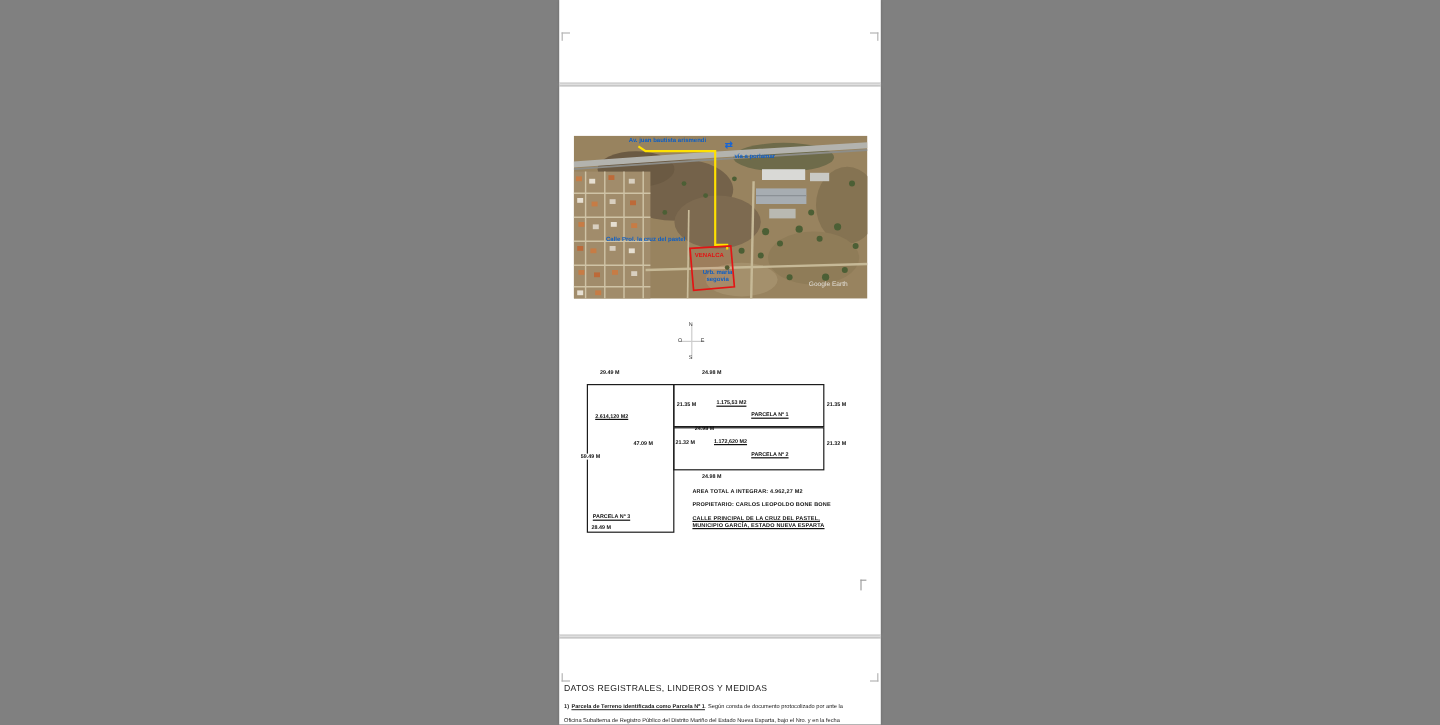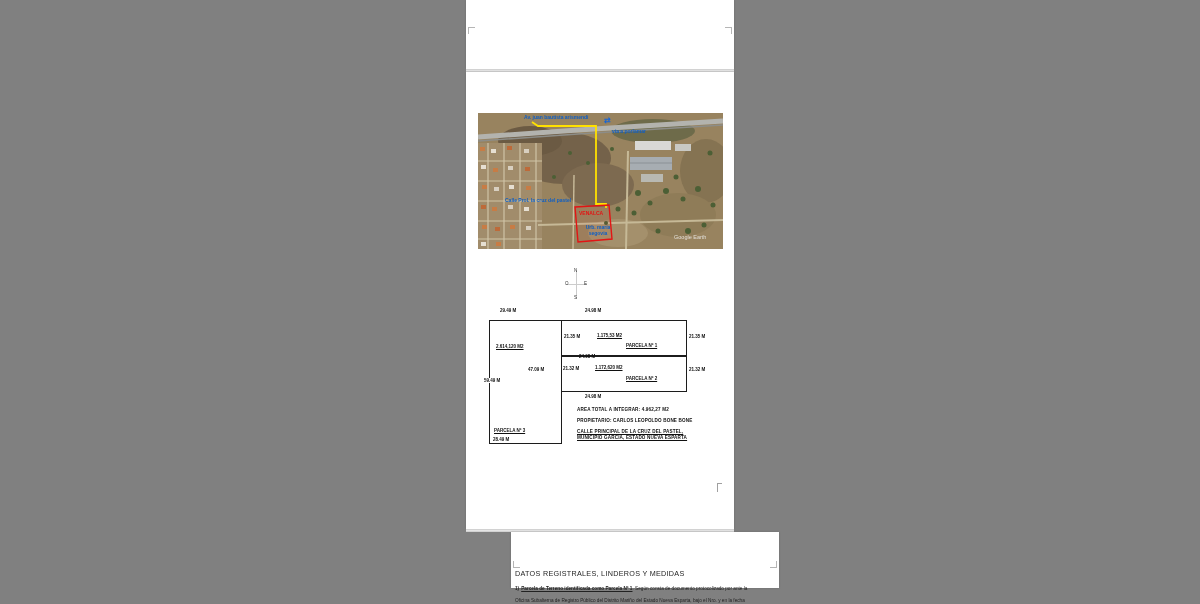--- a/index.html
+++ b/index.html
@@ -184,21 +184,21 @@
 
       <div class="sumline" style="left:111px;top:335px;">AREA TOTAL A INTEGRAR: 4.962,27 M2</div>
       <div class="sumline" style="left:111px;top:346px;">PROPIETARIO: CARLOS LEOPOLDO BONE BONE</div>
       <div class="sumline u" style="left:111px;top:357px;">CALLE PRINCIPAL DE LA CRUZ DEL PASTEL,</div>
       <div class="sumline u" style="left:111px;top:363px;">MUNICIPIO GARCÍA, ESTADO NUEVA ESPARTA</div>
 
       <div class="anchor-mark" style="left:251px;top:411px;"></div>
     </div>
     <div class="page-gap" style="top:529px;"></div>
 
-    <div class="page" style="top:532px;height:56px;margin-left:45px;">
+    <div class="page" style="top:532px;height:72px;">
       <div class="cmark cm-bl" style="left:2px;top:29px;"></div>
       <div class="cmark cm-br" style="left:259px;top:29px;"></div>
       <div class="sec-head">DATOS REGISTRALES, LINDEROS Y MEDIDAS</div>
       <div class="para" style="top:54px;"><span class="b" style="margin-right:2px;">1)</span><span class="b u">Parcela de Terreno identificada como Parcela Nº 1</span><span>. Según consta de documento protocolizado por ante la</span></div>
       <div class="para" style="top:66px;">Oficina Subalterna de Registro Público del Distrito Mariño del Estado Nueva Esparta, bajo el Nro. y en la fecha</div>
     </div>
 
   </div>
 </div>
 

